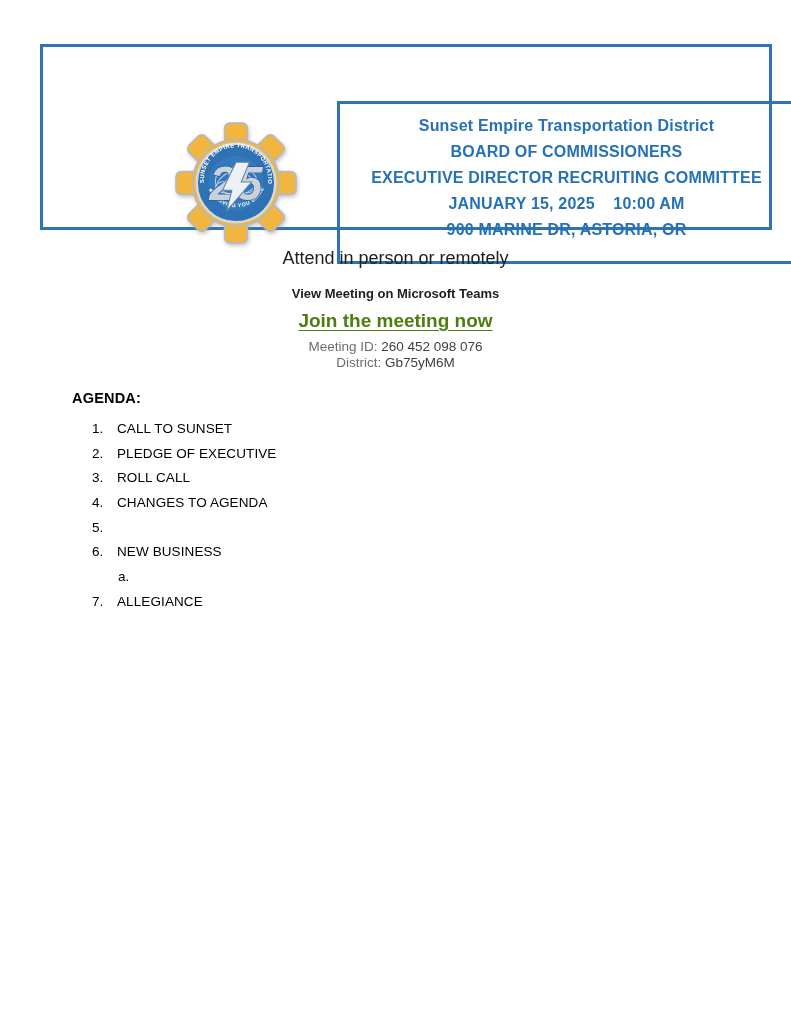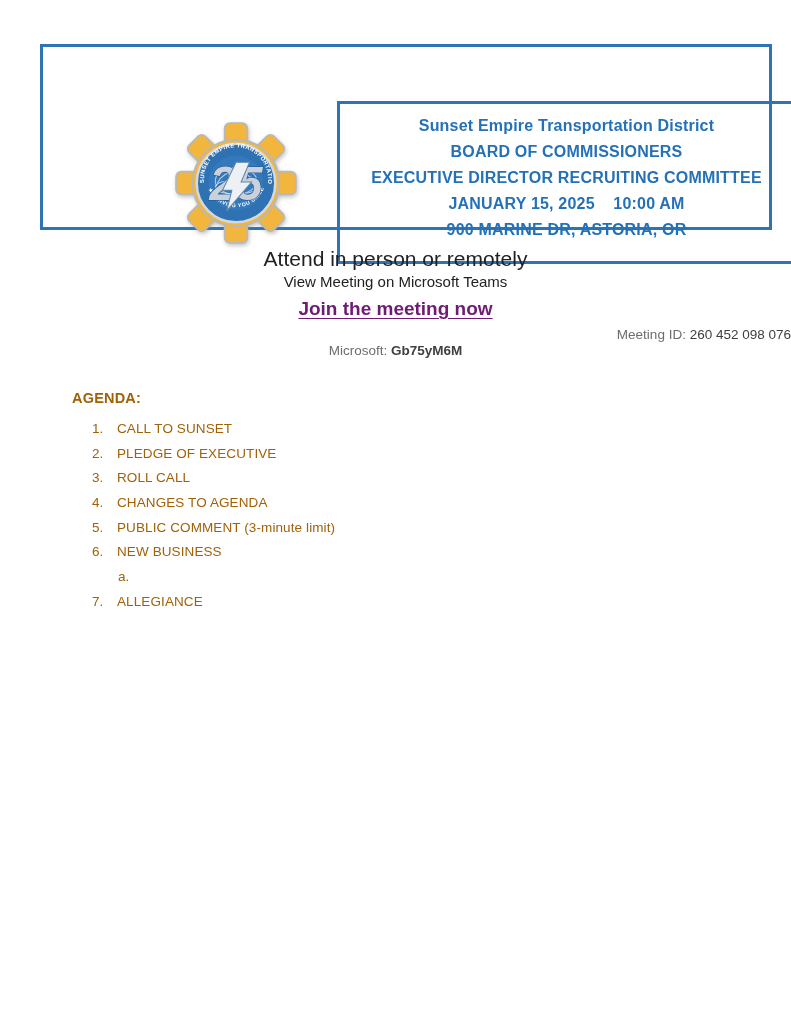--- a/index.html
+++ b/index.html
@@ -38,40 +38,40 @@
   }
   .header-line { white-space:pre-wrap; }
 
   
   .meeting-block {
     position:absolute; left:0; top:248px;
     width:100%;
     text-align:center;
     color:#212121;
   }
-  .attend-line { font-size:21px; line-height:21px; }
-  .view-line   { font-size:15px; font-weight:normal; line-height:19px; margin-top:3px; }
+  .attend-line { font-size:18px; line-height:21px; }
+  .view-line   { font-size:13px; font-weight:bold; line-height:19px; margin-top:15px; }
   .join-link-row { margin-top:7px; line-height:22px; }
   .join-link {
     font-size:19px; font-weight:bold;
-    color:#701a75;
+    color:#4d7c0f;
     text-decoration:underline;
     text-underline-offset:3px;
     cursor:pointer;
   }
-  .id-line { font-size:13.5px; line-height:16px; margin-top:6px; color:#6d6d6d;text-align:right; }
+  .id-line { font-size:13.5px; line-height:16px; margin-top:6px; color:#6d6d6d; }
   .id-line .value { color:#3f3f3f; }
   .pass-line { font-size:13.5px; line-height:16px; color:#6d6d6d; }
-  .pass-line .value { color:#3f3f3f;font-weight:bold; }
+  .pass-line .value { color:#3f3f3f; }
 
   
   .agenda {
     position:absolute; left:72px; top:390px;
     width:600px;
-    color:#a16207;
+    color:#000000;
   }
   .agenda-heading { font-size:14.5px; font-weight:bold; letter-spacing:.2px; }
   .agenda-list { margin-top:15px; font-size:13.5px; }
   .agenda-row { display:flex; height:24.7px; align-items:flex-start; }
   .agenda-row .num  { width:25px; margin-left:20px; }
   .agenda-row .text { letter-spacing:.1px; }
   .agenda-row.sub .num { width:21px; margin-left:46px; }
 </style>
 </head>
 <body>
@@ -128,21 +128,21 @@
     </div>
   </div>
 
   <div class="meeting-block">
     <div class="attend-line">Attend in person or remotely</div>
     <div class="view-line">View Meeting on Microsoft Teams</div>
     <div class="join-link-row">
       <a class="join-link">Join the meeting now</a>
     </div>
     <div class="id-line"><span>Meeting ID: </span><span class="value">260 452 098 076</span></div>
-    <div class="pass-line"><span>Microsoft: </span><span class="value">Gb75yM6M</span></div>
+    <div class="pass-line"><span>District: </span><span class="value">Gb75yM6M</span></div>
   </div>
 
   <div class="agenda">
     <div class="agenda-heading">AGENDA:</div>
     <div class="agenda-list">
       <div class="agenda-row">
         <span class="num">1.</span>
         <span class="text">CALL TO SUNSET</span>
       </div>
       <div class="agenda-row">
@@ -152,21 +152,20 @@
       <div class="agenda-row">
         <span class="num">3.</span>
         <span class="text">ROLL CALL</span>
       </div>
       <div class="agenda-row">
         <span class="num">4.</span>
         <span class="text">CHANGES TO AGENDA</span>
       </div>
       <div class="agenda-row">
         <span class="num">5.</span>
-        <span class="text">PUBLIC COMMENT (3-minute limit)</span>
       </div>
       <div class="agenda-row">
         <span class="num">6.</span>
         <span class="text">NEW BUSINESS</span>
       </div>
       <div class="agenda-row sub">
         <span class="num">a.</span>
       </div>
       <div class="agenda-row">
         <span class="num">7.</span>

